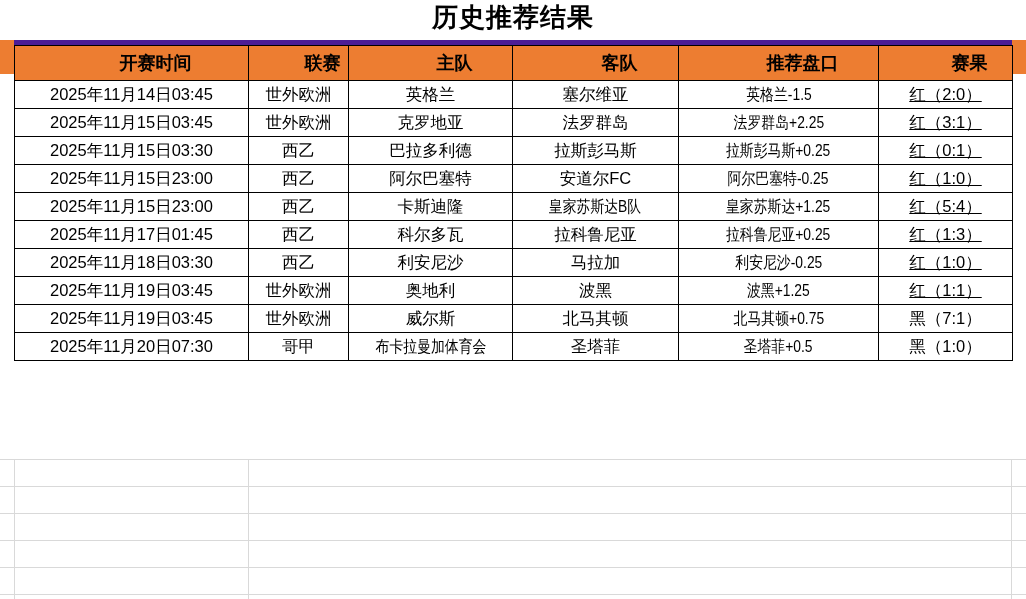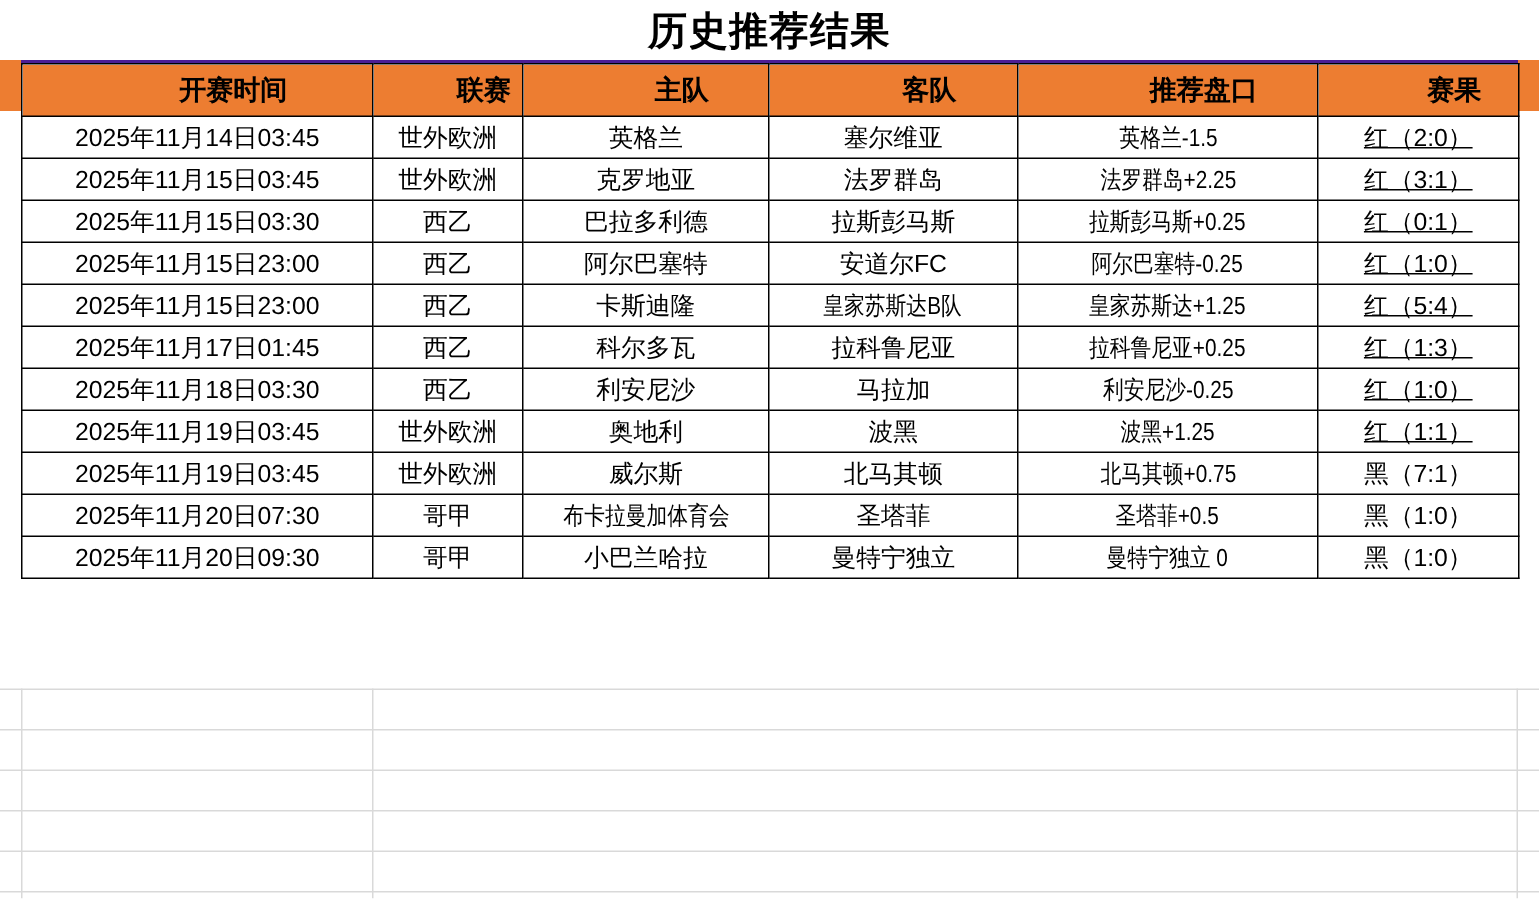--- a/index.html
+++ b/index.html
@@ -16,23 +16,22 @@
   .sheet {
     position: relative;
     width: 1026px;
     height: 599px;
     background: #ffffff;
   }
   
   .title-row {
     height: 40px;
     display: flex;
-    align-items: center;
     justify-content: center;
-    border-bottom: 2px solid #4c1d95;
+    border-bottom: 5px solid #4c1d95;
   }
   .title-text {
     font-size: 26px;
     font-weight: bold;
     color: #000000;
     letter-spacing: 1px;
   }
   
   .table-wrap {
     position: relative;
@@ -223,28 +222,20 @@
             <td class="res-black">黑（7:1）</td>
           </tr>
           <tr>
             <td>2025年11月20日07:30</td>
             <td>哥甲</td>
             <td><span class="squeeze">布卡拉曼加体育会</span></td>
             <td>圣塔菲</td>
             <td><span class="squeeze">圣塔菲+0.5</span></td>
             <td class="res-black">黑（1:0）</td>
           </tr>
-          <tr>
-            <td>2025年11月20日09:30</td>
-            <td>哥甲</td>
-            <td>小巴兰哈拉</td>
-            <td>曼特宁独立</td>
-            <td><span class="squeeze">曼特宁独立 0</span></td>
-            <td class="res-black">黑（1:0）</td>
-          </tr>
         </tbody>
     </table>
   </div>
 
   <div class="empty-area">
     <div class="hline" style="top:0px;"></div>
     <div class="hline" style="top:27px;"></div>
     <div class="hline" style="top:54px;"></div>
     <div class="hline" style="top:81px;"></div>
     <div class="hline" style="top:108px;"></div>

